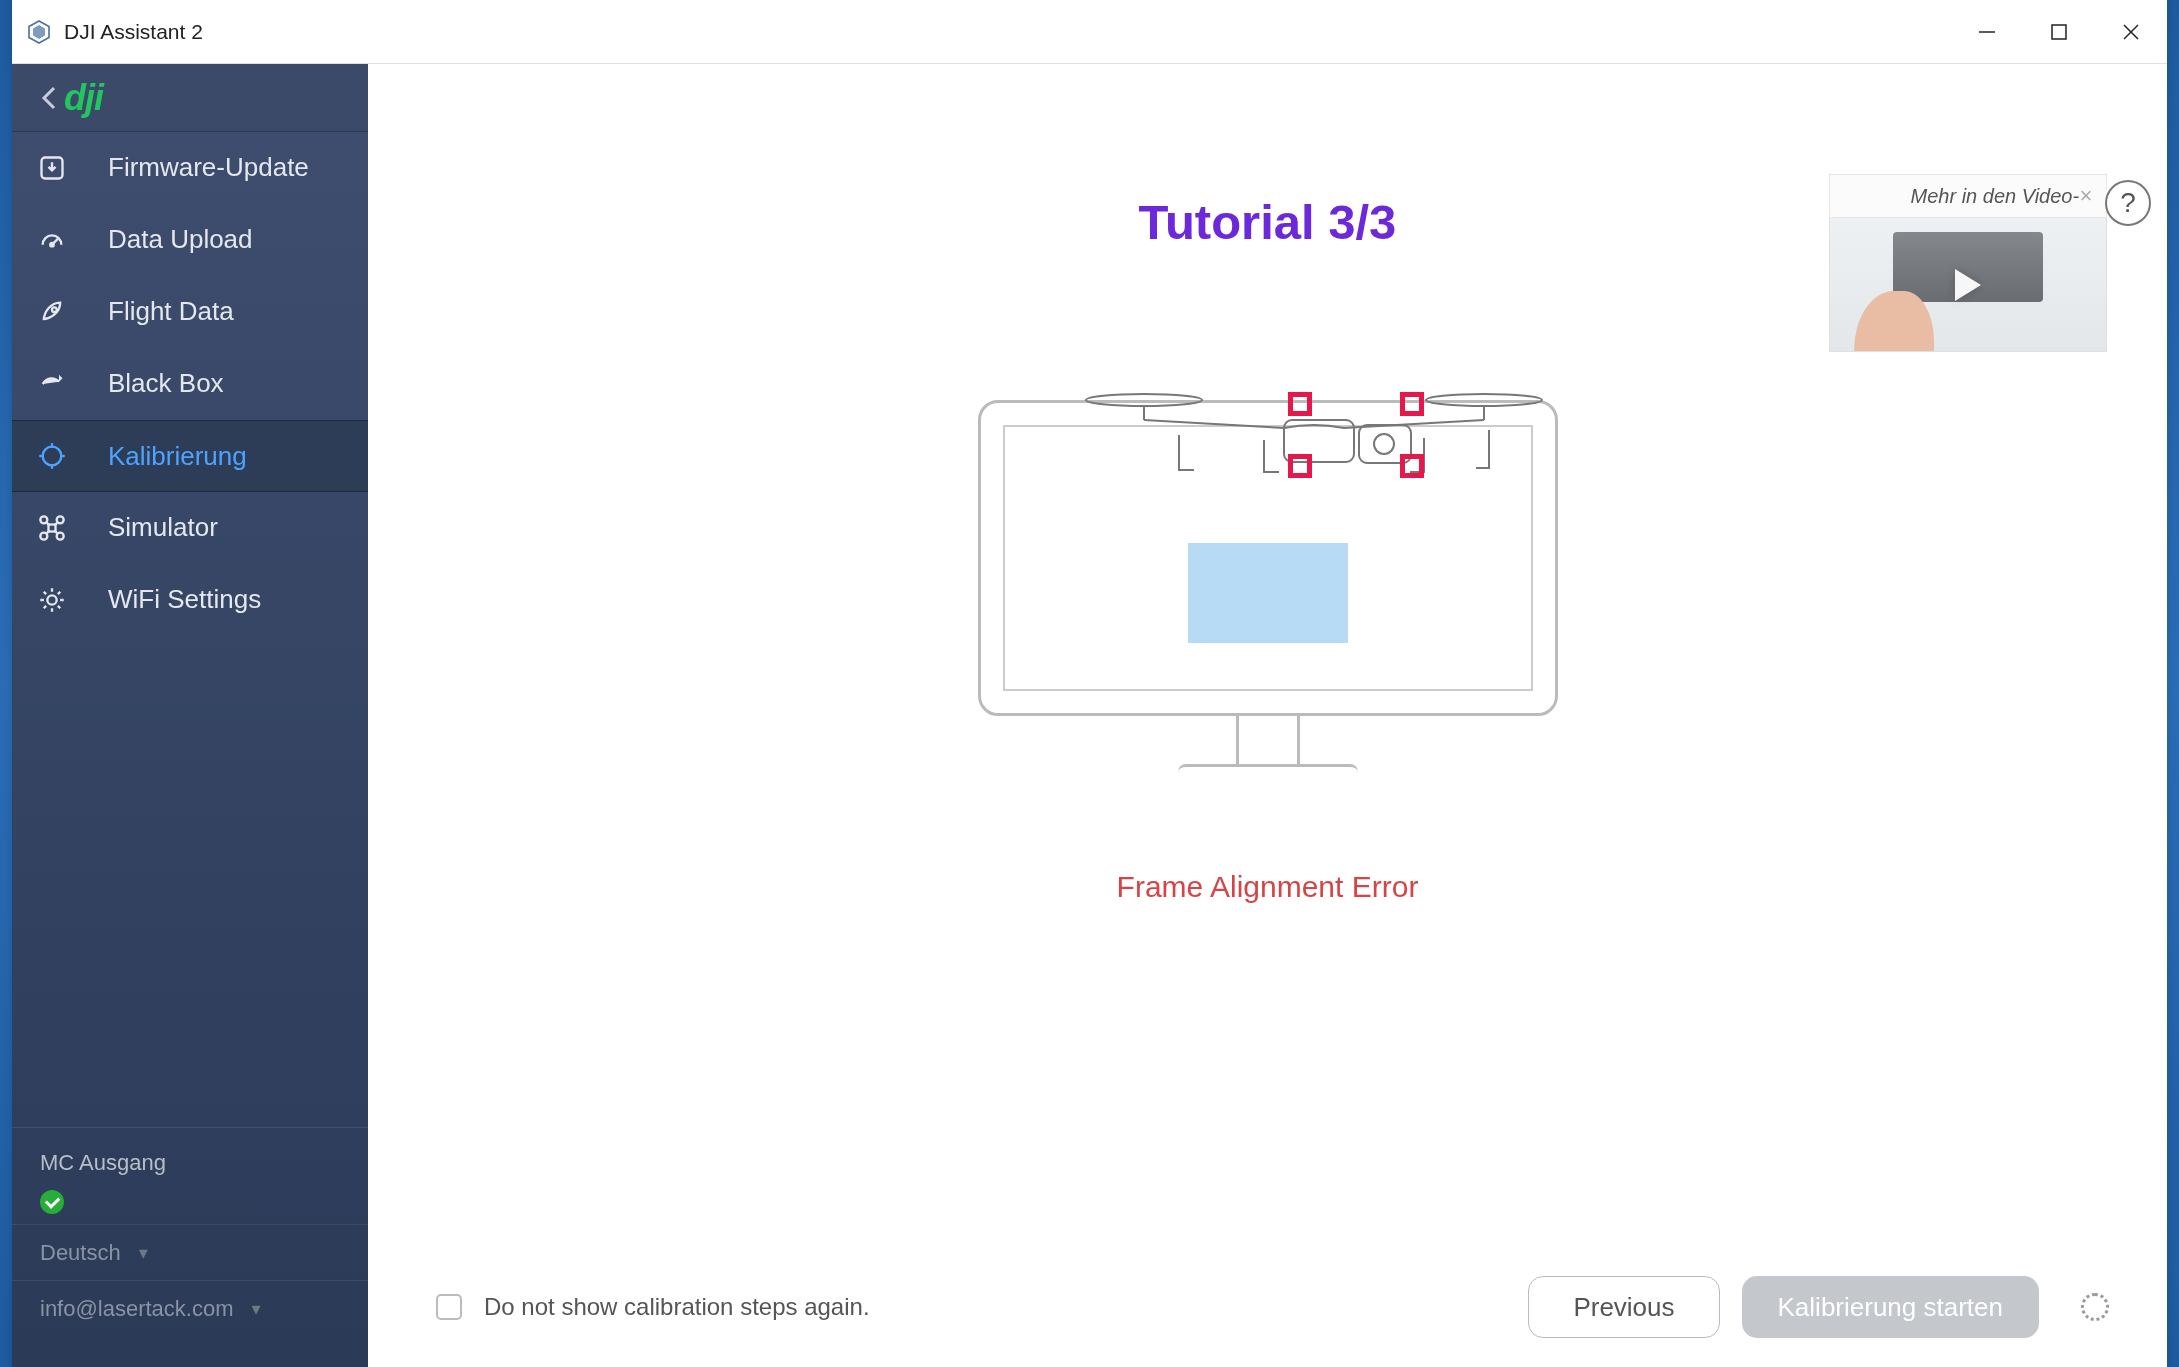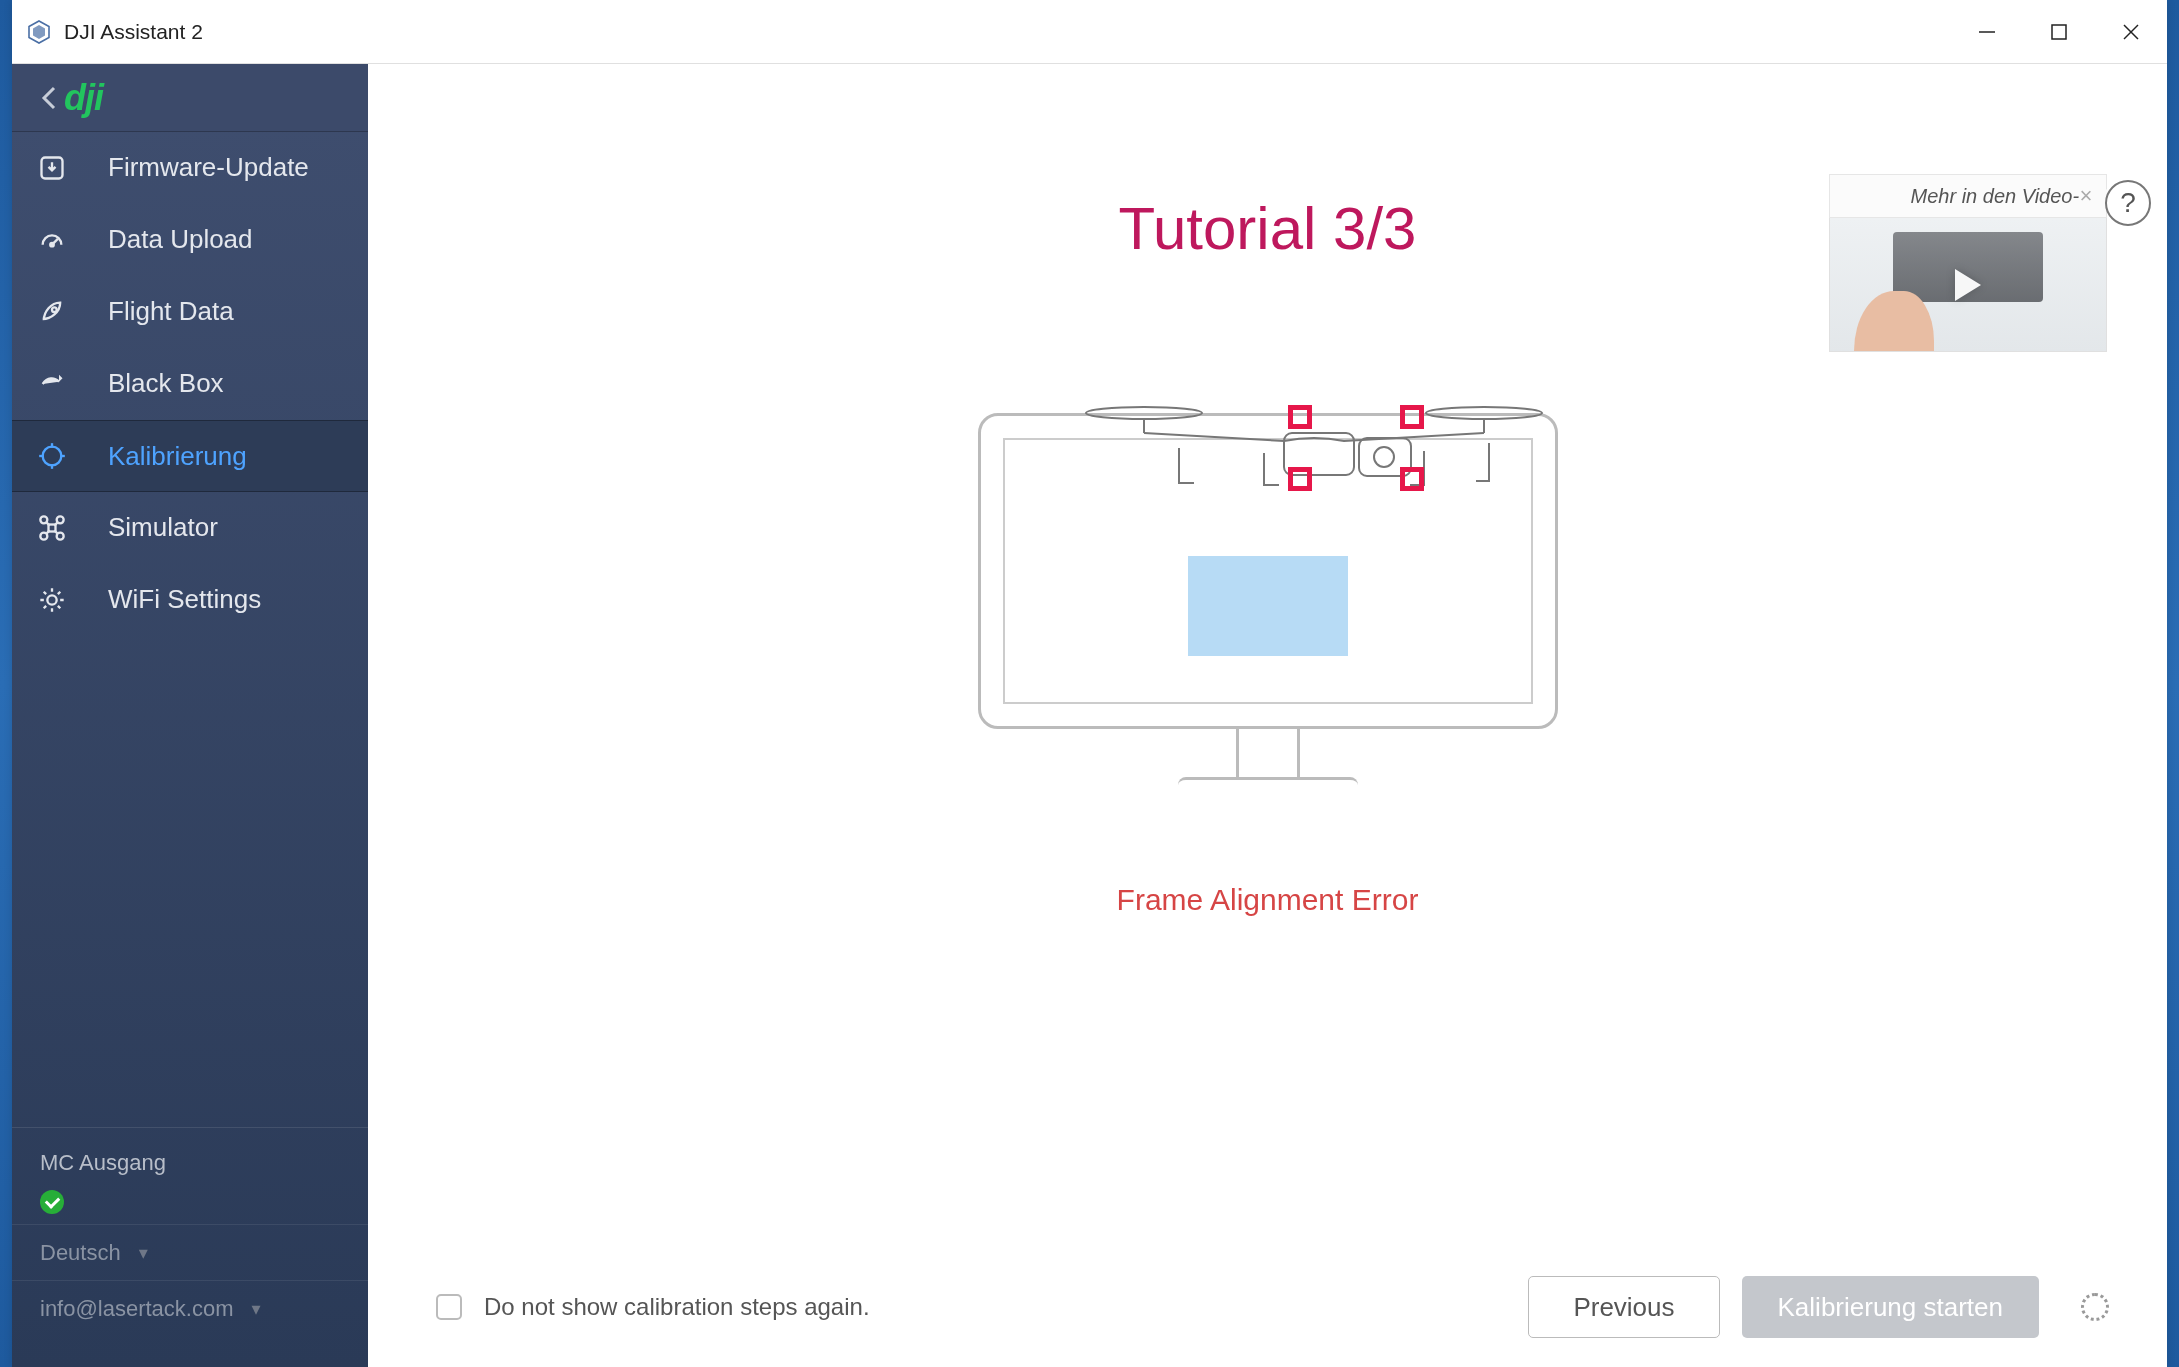--- a/index.html
+++ b/index.html
@@ -181,23 +181,23 @@
   }
   .main-content {
     flex: 1;
     position: relative;
     display: flex;
     flex-direction: column;
     align-items: center;
     padding-top: 130px;
   }
   .tutorial-title {
-    font-size: 60px;
-    color: #be185d;
-    font-weight: 400;
+    font-size: 49px;
+    color: #6d28d9;
+    font-weight: 700;
     text-align: center;
   }
   .illustration {
     margin-top: 100px;
     width: 580px;
     height: 440px;
     position: relative;
   }
   .error-text {
     margin-top: 80px;
@@ -304,21 +304,21 @@
     border: 2px solid #bbb;
     border-radius: 5px;
     background: #fff;
     cursor: pointer;
   }
   .checkbox-label { font-size: 24px; color: #555; white-space: nowrap; }
   .btn {
     height: 62px;
     padding: 0 44px;
     border: 1px solid #bbb;
-    border-radius: 5px;
+    border-radius: 15px;
     display: flex;
     align-items: center;
     justify-content: center;
     font-size: 26px;
     color: #555;
     background: #fff;
     cursor: pointer;
   }
   .btn.primary {
     border: none;

